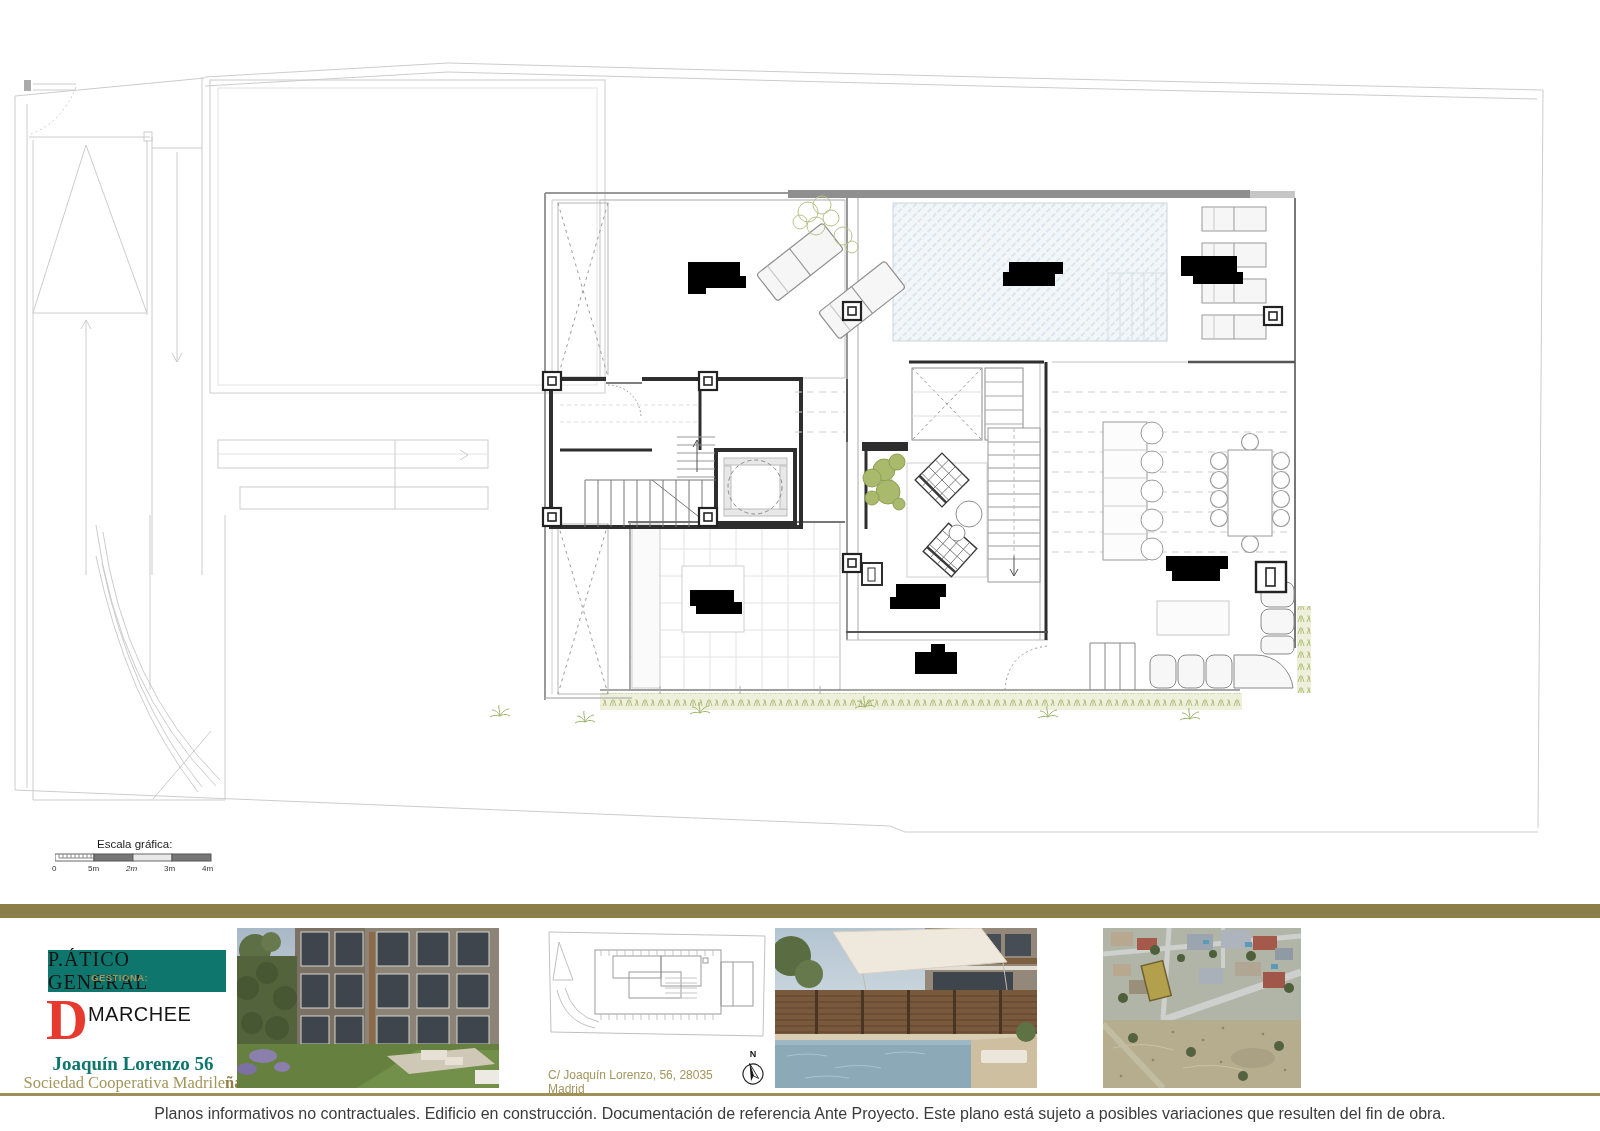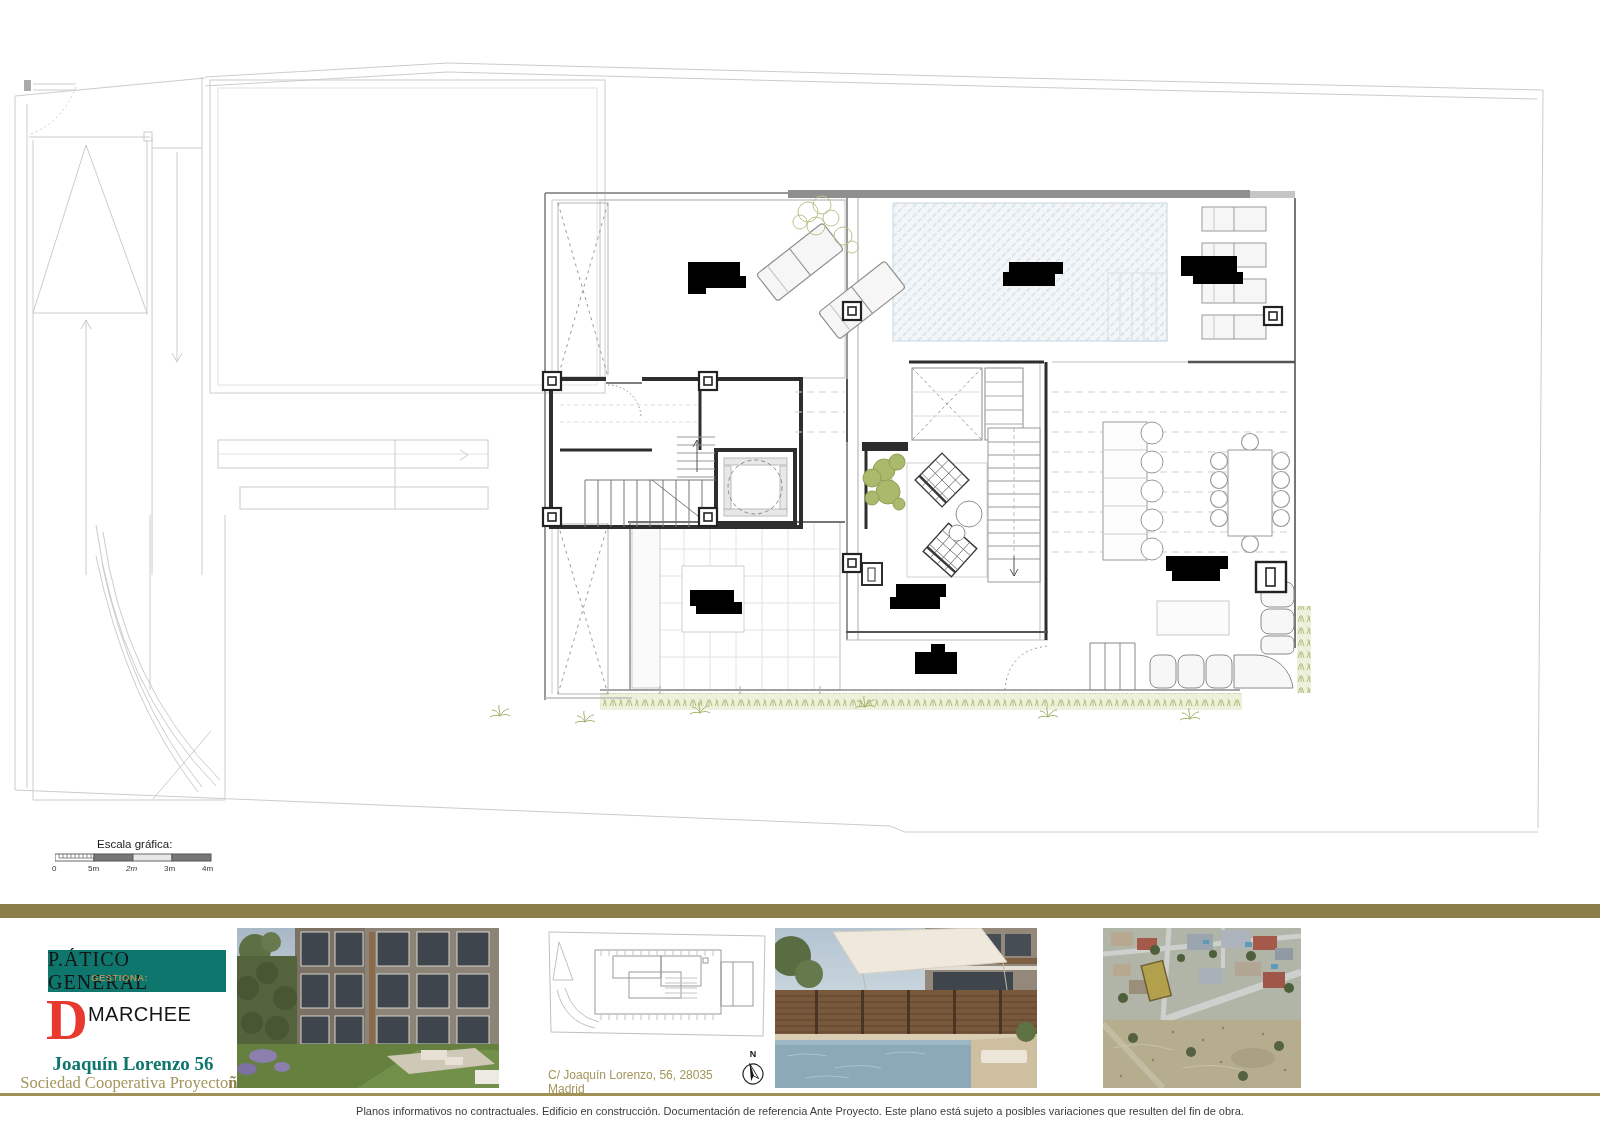--- a/index.html
+++ b/index.html
@@ -36,21 +36,21 @@
   .compass .n{display:block;font-size:9px;font-weight:bold;color:#111;line-height:9px;}
   .photo2{left:775px;width:262px;}
   .aerial{left:1103px;width:198px;}
   .logo-block{left:1330px;top:955px;width:240px;height:100px;}
   .logo-frame{position:absolute;left:0;top:0;}
   .logo-l1,.logo-l2,.logo-tag{position:absolute;width:100%;text-align:center;
       font-family:"Liberation Serif",serif;color:#23231d;}
   .logo-l1{top:6px;font-size:28px;letter-spacing:4px;}
   .logo-l2{top:34px;font-size:28px;letter-spacing:2px;}
   .logo-tag{top:68px;font-size:24px;color:#9d8f55;letter-spacing:1px;}
-  .disclaimer{left:0;top:1105px;width:1600px;text-align:center;font-size:11px;color:#3c3c3c;}
+  .disclaimer{left:0;top:1105px;width:1600px;text-align:center;font-size:16px;color:#3c3c3c;}
 </style>
 </head>
 <body>
 
 <div class="sheet">
 
   <svg class="abs" style="left:0;top:0" width="1600" height="900" viewBox="0 0 1600 900">
     <defs>
       <pattern id="poolHatch" width="7" height="7" patternUnits="userSpaceOnUse" patternTransform="rotate(45)">
         <line x1="1" y1="0" x2="1" y2="7" stroke="#c3d4de" stroke-width="1" stroke-dasharray="5,2"></line>
@@ -338,21 +338,21 @@
 
   <div class="abs gold-bar"></div>
 
   <div class="abs banner">P.ÁTICO GENERAL</div>
   <span class="abs gestiona">GESTIONA:</span>
   <div class="abs brand">
     <span class="d">D</span>
       <span class="rest">MARCHEE</span>
   </div>
   <div class="abs project">Joaquín Lorenzo 56</div>
-  <div class="abs coop"><span>Sociedad Cooperativa Proyecto</span><b>ña</b></div>
+  <div class="abs coop"><span>Sociedad Cooperativa Madrile</span><b>ña</b></div>
 
   <div class="abs photo photo1">
     <svg width="262" height="160" viewBox="0 0 262 160">
       <defs>
           <linearGradient id="sky1" x1="0" y1="0" x2="0" y2="1">
             <stop offset="0" stop-color="#a9b8c6"></stop>
             <stop offset="1" stop-color="#e3e7ea"></stop>
           </linearGradient>
         </defs>
       <rect width="262" height="160" fill="url(#sky1)"></rect>

